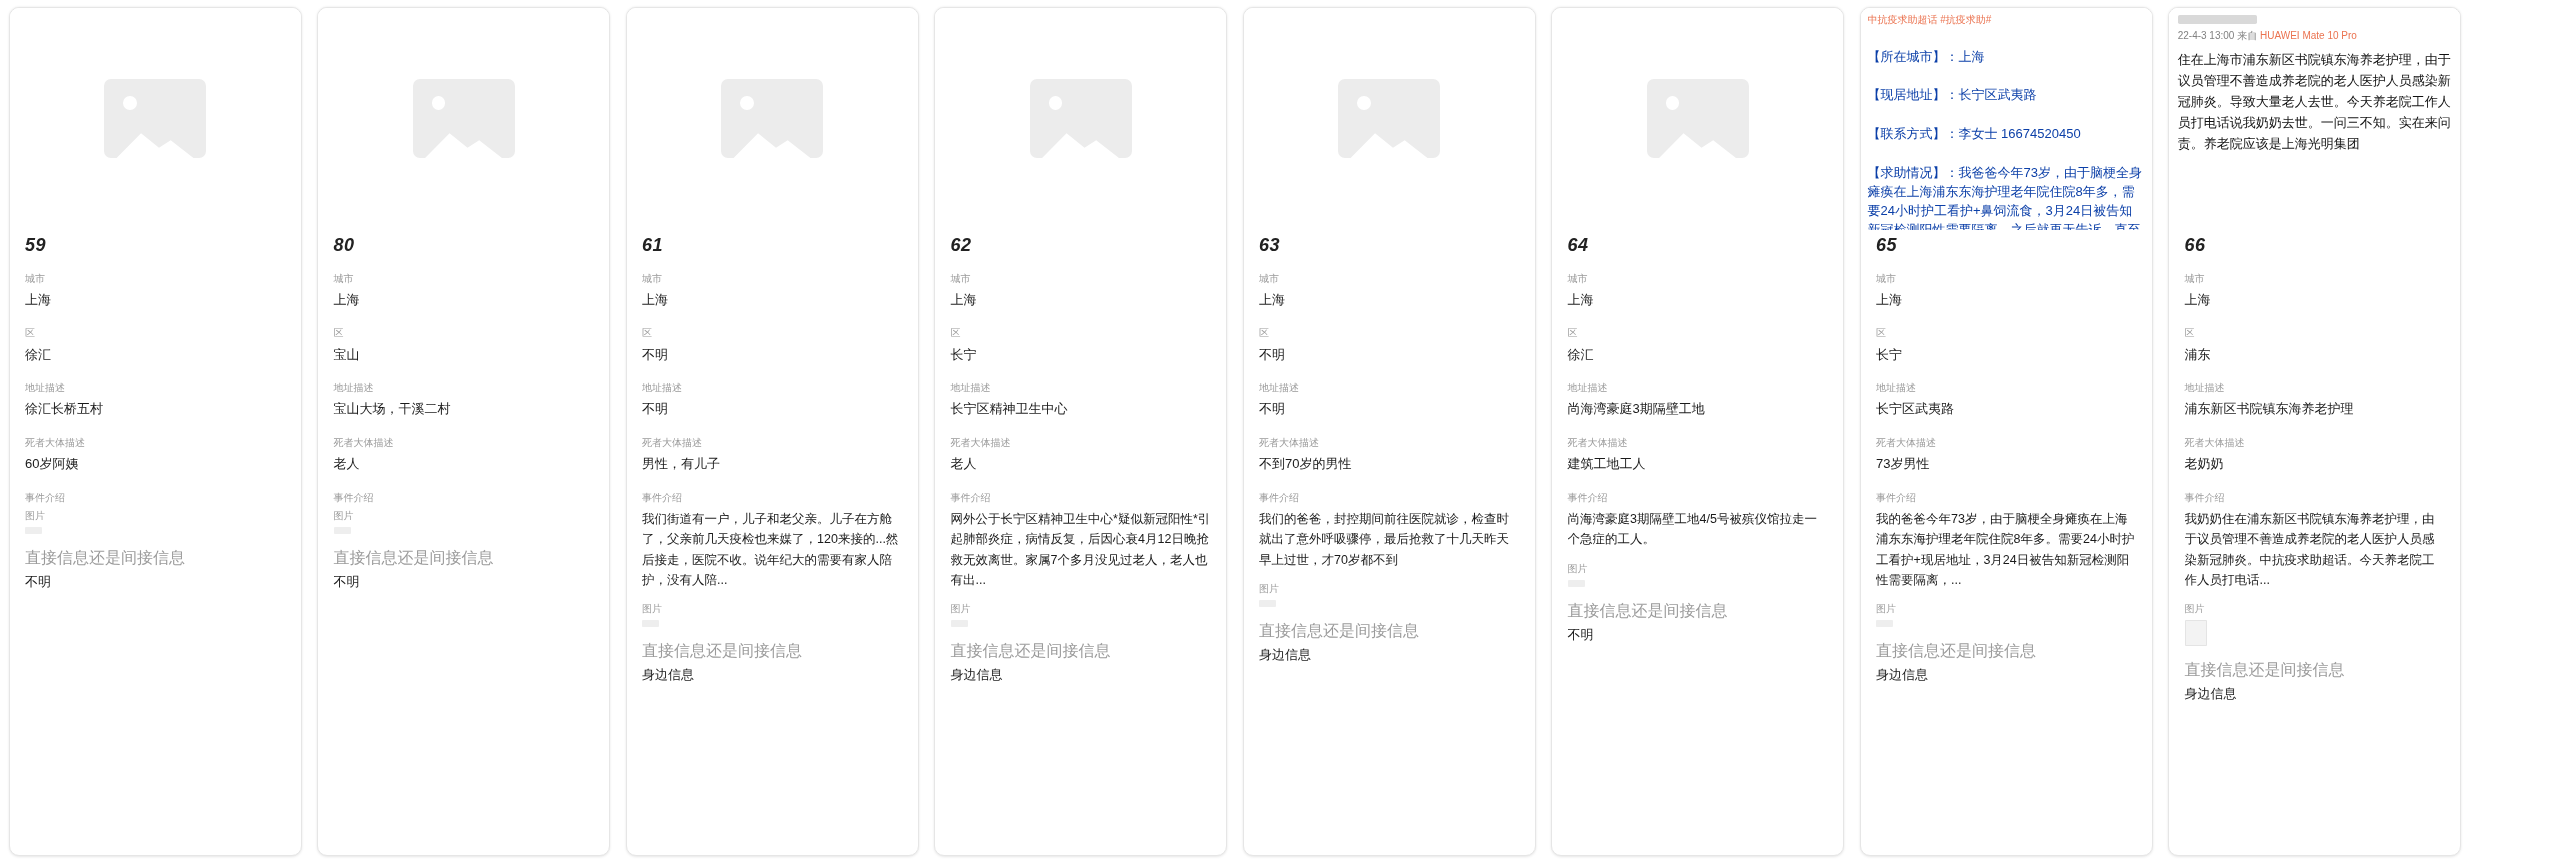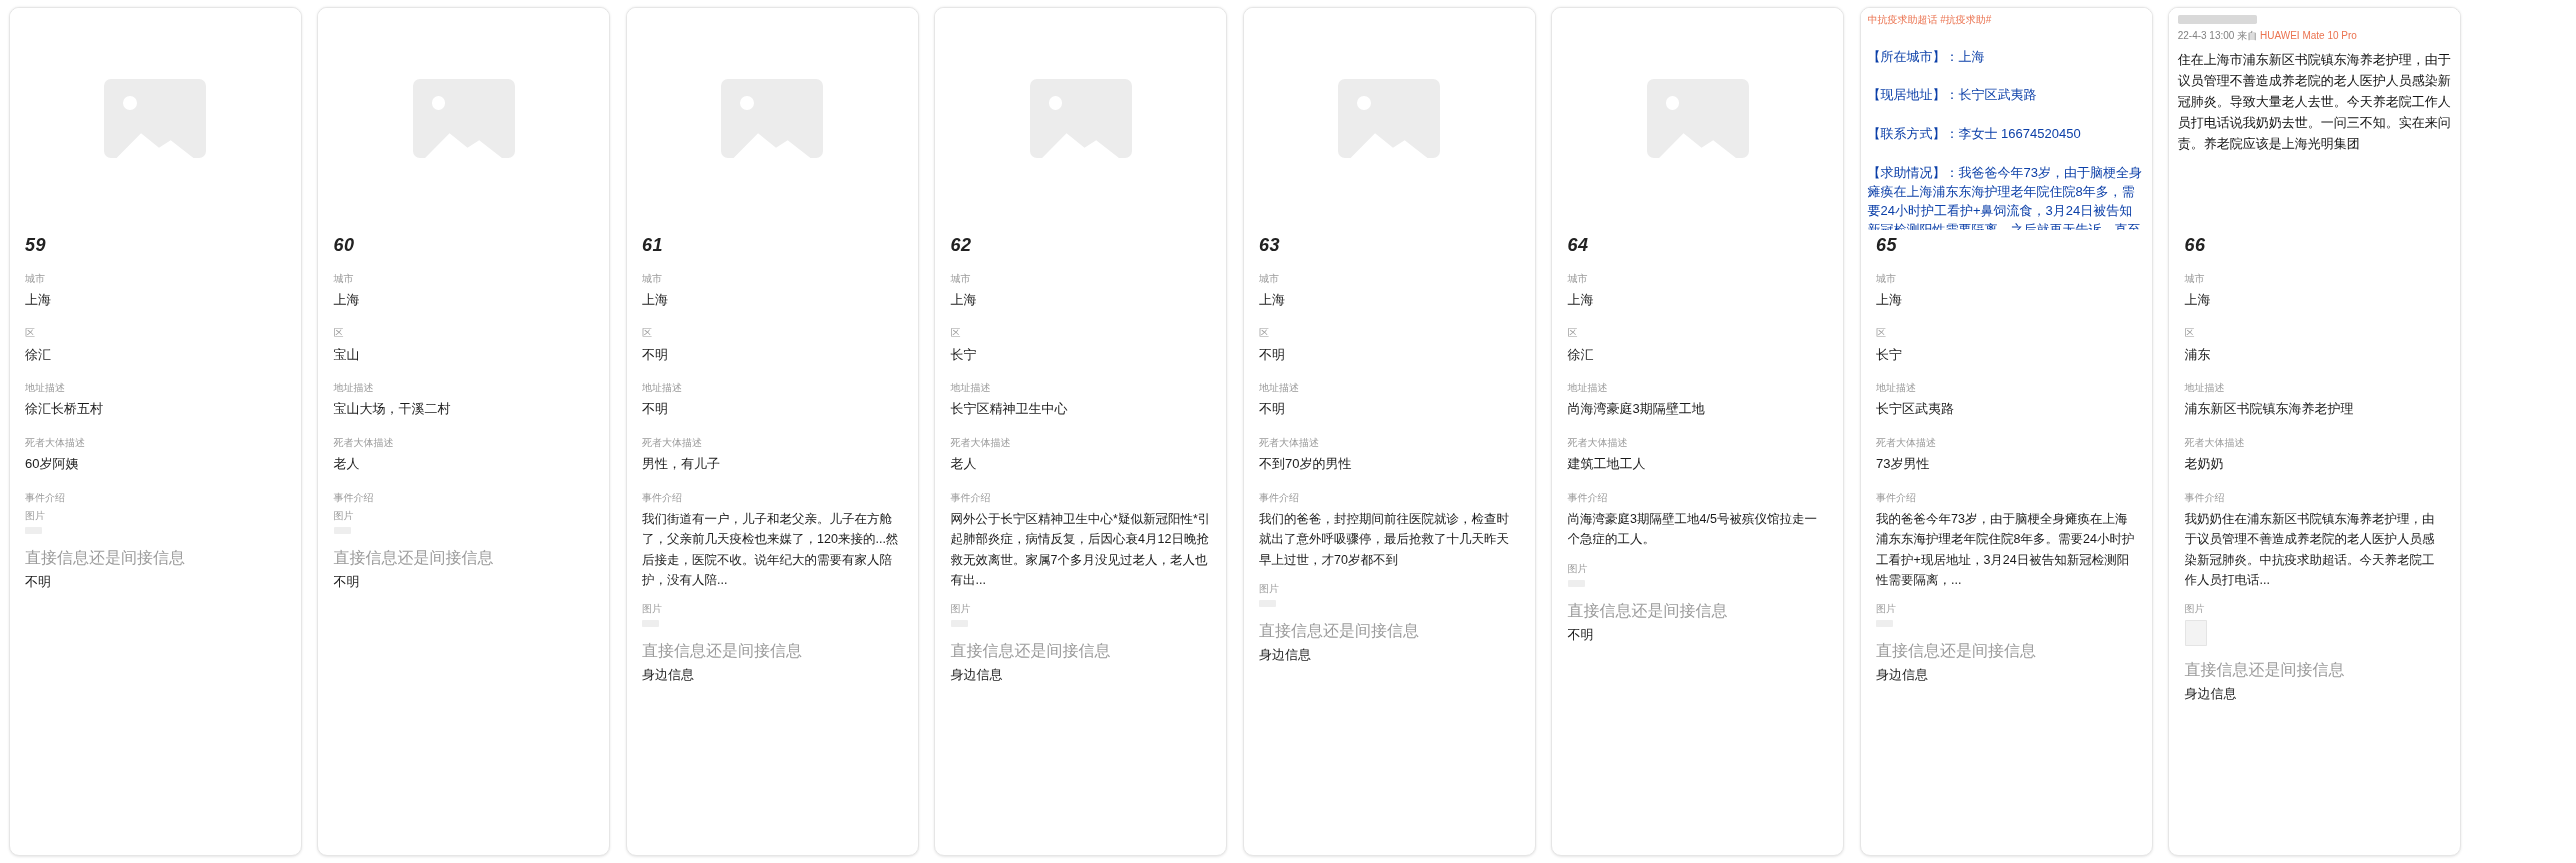--- a/index.html
+++ b/index.html
@@ -155,21 +155,21 @@
         </div>
         <div class="lastlabel">直接信息还是间接信息</div>
         <div class="lastvalue">不明</div>
       </div>
     </div>
     <div class="card">
       <div class="media">
         <div class="ph-icon"></div>
       </div>
       <div class="fields">
-        <div class="idx">60</div>
+        <div class="idx">80</div>
         <div class="flabel">城市</div>
         <div class="fvalue">上海</div>
         <div class="flabel">区</div>
         <div class="fvalue">宝山</div>
         <div class="flabel">地址描述</div>
         <div class="fvalue">宝山大场，干溪二村</div>
         <div class="flabel">死者大体描述</div>
         <div class="fvalue">老人</div>
         <div class="flabel">事件介绍</div>
         <div class="flabel">图片</div>

